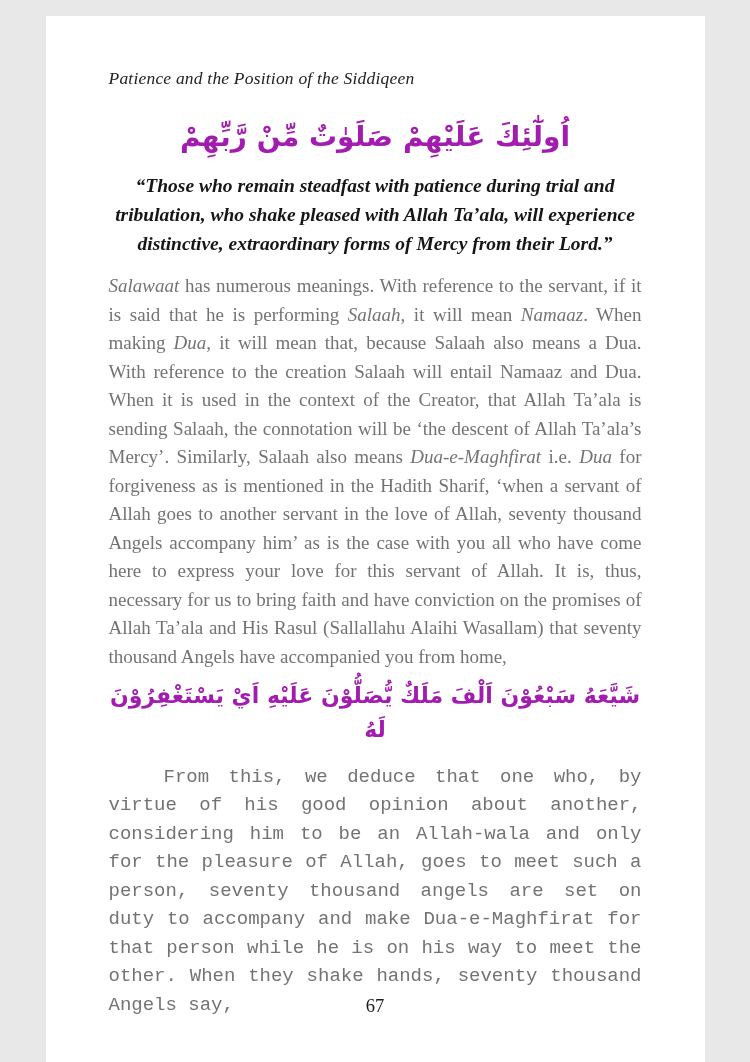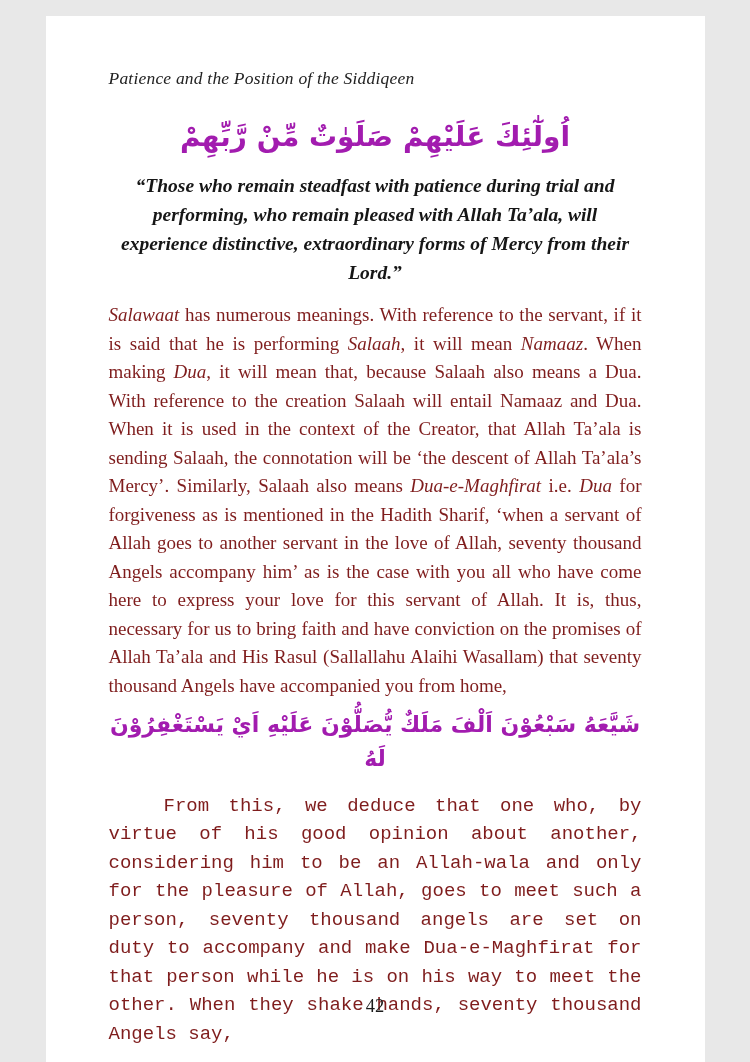--- a/index.html
+++ b/index.html
@@ -41,21 +41,21 @@
     margin-top: 13px;
     padding: 0 6px;
     color: #161616;
   }
   .quote.second { margin-top: 10px; }
   p.body-par {
     margin: 14px 0 0 0;
     text-align: justify;
     font-size: 19px;
     line-height: 28.5px;
-    color: #7f1d1d;
+    color: #737373;
   }
   p.body-par.indented { text-indent: 55px; margin-top: 15px; font-family: Liberation Mono, monospace; }
   p.body-par em { font-style: italic; }
   .page-number {
     position: absolute;
     left: 0;
     right: 0;
     top: 980px;
     text-align: center;
     font-size: 18.5px;
@@ -64,24 +64,24 @@
 </style>
 </head>
 <body>
 
 <div class="page">
 
   <div class="running-header">Patience and the Position of the Siddiqeen</div>
 
   <div class="arabic">اُولٰٓئِكَ عَلَيْهِمْ صَلَوٰتٌ مِّنْ رَّبِّهِمْ</div>
 
-  <div class="quote">“Those who remain steadfast with patience during trial and performing, who remain pleased with Allah Ta’ala, will experience distinctive, extraordinary forms of Mercy from their Lord.”</div>
+  <div class="quote">“Those who remain steadfast with patience during trial and tribulation, who shake pleased with Allah Ta’ala, will experience distinctive, extraordinary forms of Mercy from their Lord.”</div>
 
   <p class="body-par"><em>Salawaat</em><span> has numerous meanings. With reference to the servant, if it is said that he is performing </span><em>Salaah</em><span>, it will mean </span><em>Namaaz</em><span>. When making </span><em>Dua</em><span>, it will mean that, because Salaah also means a Dua. With reference to the creation Salaah will entail Namaaz and Dua. When it is used in the context of the Creator, that Allah Ta’ala is sending Salaah, the connotation will be ‘the descent of Allah Ta’ala’s Mercy’. Similarly, Salaah also means </span><em>Dua-e-Maghfirat</em><span> i.e. </span><em>Dua</em><span> for forgiveness as is mentioned in the Hadith Sharif, ‘when a servant of Allah goes to another servant in the love of Allah, seventy thousand Angels accompany him’ as is the case with you all who have come here to express your love for this servant of Allah. It is, thus, necessary for us to bring faith and have conviction on the promises of Allah Ta’ala and His Rasul (Sallallahu Alaihi Wasallam) that seventy thousand Angels have accompanied you from home,</span></p>
 
   <div class="arabic second">شَيَّعَهُ سَبْعُوْنَ اَلْفَ مَلَكٌ يُّصَلُّوْنَ عَلَيْهِ اَيْ يَسْتَغْفِرُوْنَ لَهُ</div>
 
 
   <p class="body-par indented"><span>From this, we deduce that one who, by virtue of his good opinion about another, considering him to be an Allah-wala and only for the pleasure of Allah, goes to meet such a person, seventy thousand angels are set on duty to accompany and make Dua-e-Maghfirat for that person while he is on his way to meet the other. When they shake hands, seventy thousand Angels say,</span></p>
 
-  <div class="page-number">42</div>
+  <div class="page-number">67</div>
 
 </div>
 
 </body></html>

